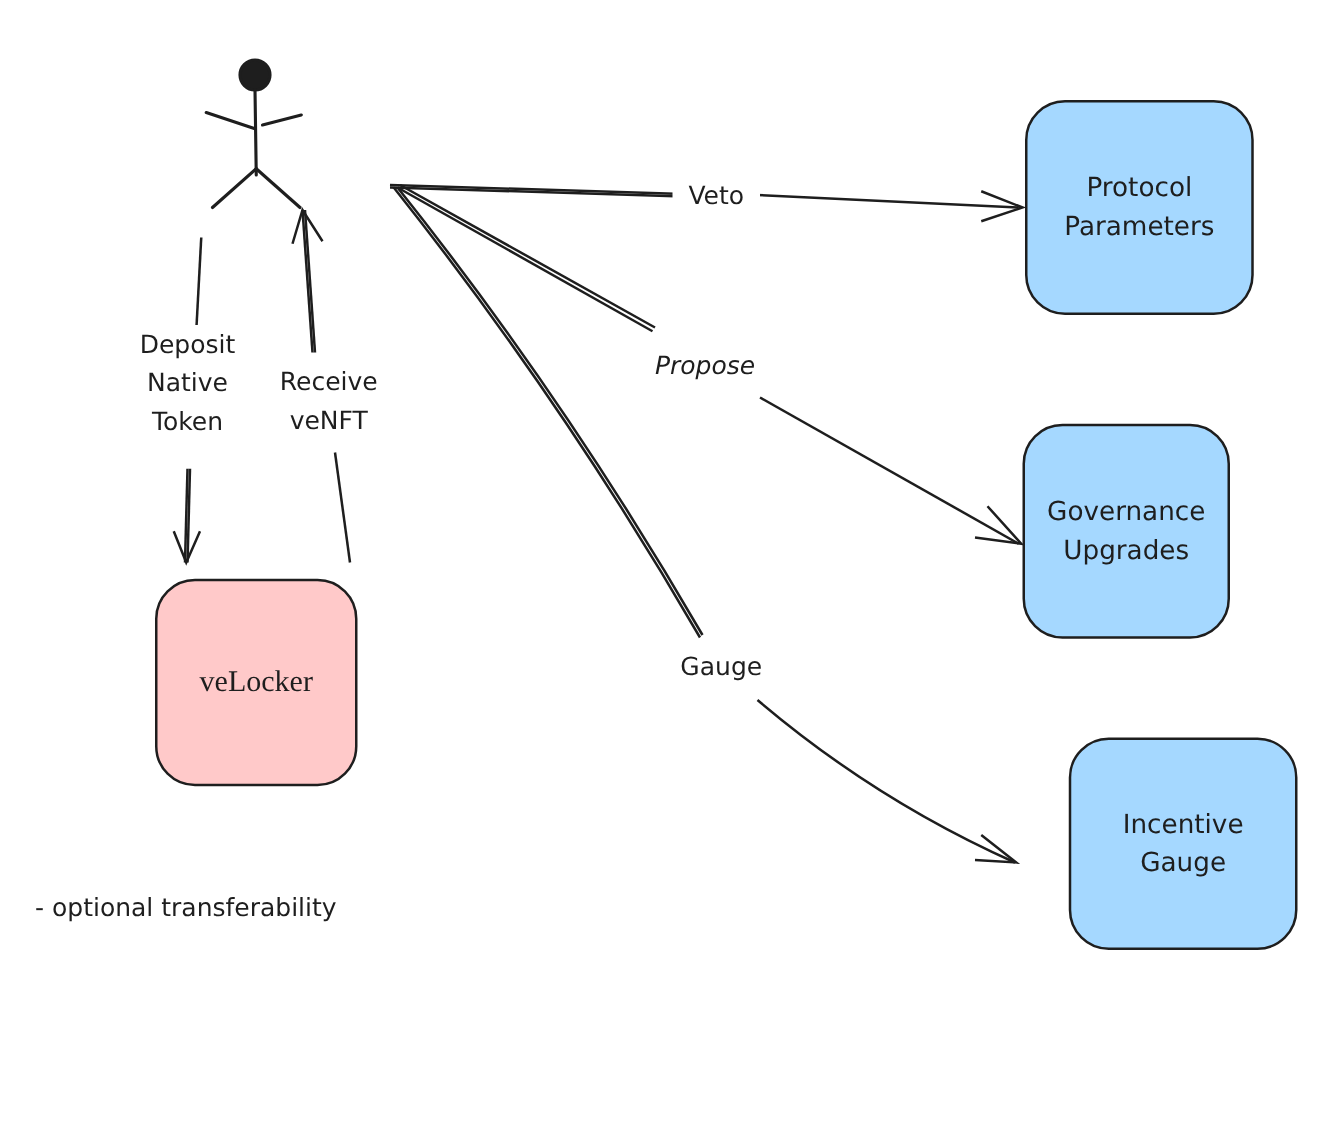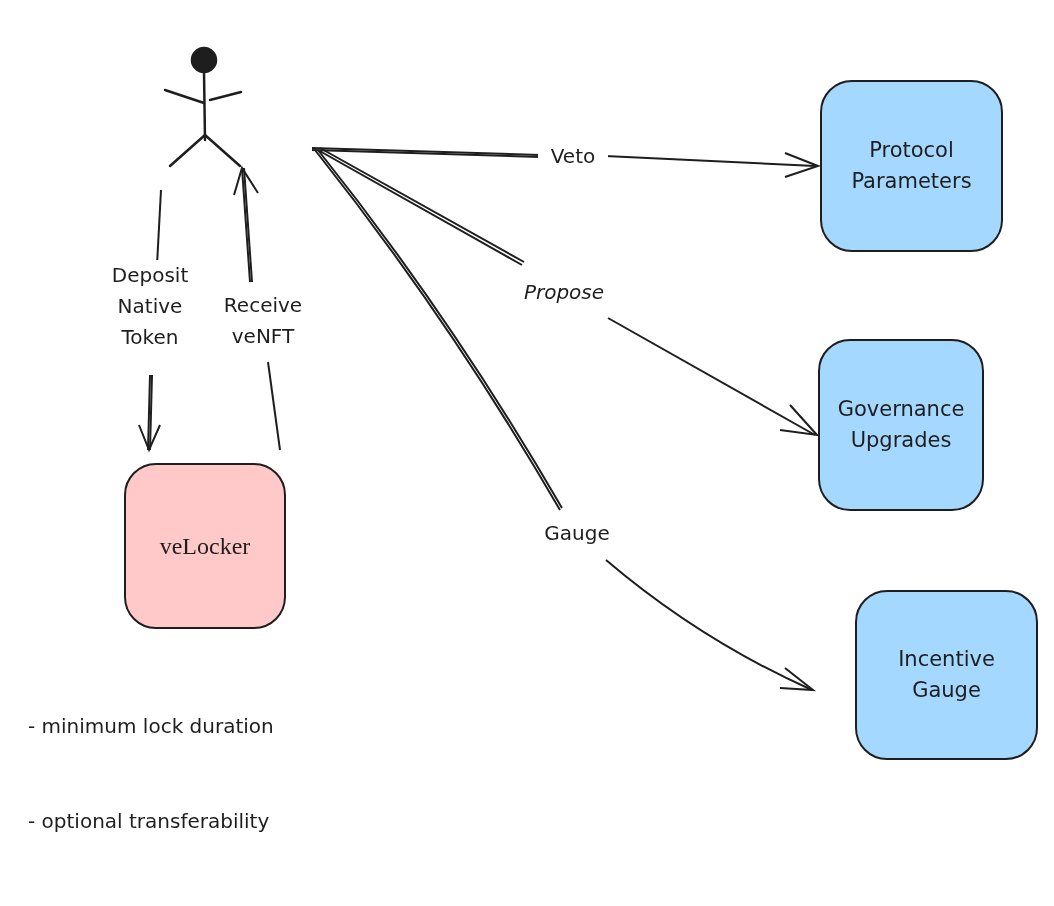--- a/index.html
+++ b/index.html
@@ -73,19 +73,18 @@
 <div class="label" style="left:95px;top:260px;width:110px;">Deposit
 Native
 Token</div>
 <div class="label" style="left:208px;top:290px;width:110px;">Receive
 veNFT</div>
 <div class="label" style="left:538px;top:141px;width:70px;">Veto</div>
 <div class="label" style="left:512px;top:277px;width:104px;font-style:italic;">Propose</div>
 <div class="label" style="left:542px;top:518px;width:70px;">Gauge</div>
 
 <div class="notes">
-  <div>- minimum lock duration</div>
   <div>- optional transferability</div>
   
   
   
   
 </div>
 
 </body></html>

